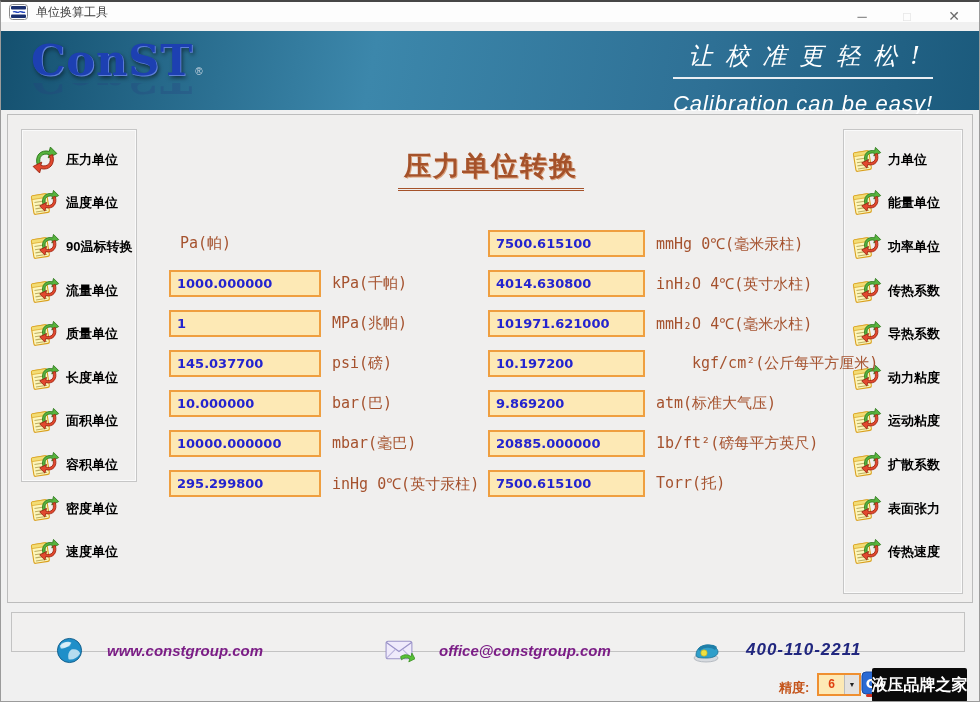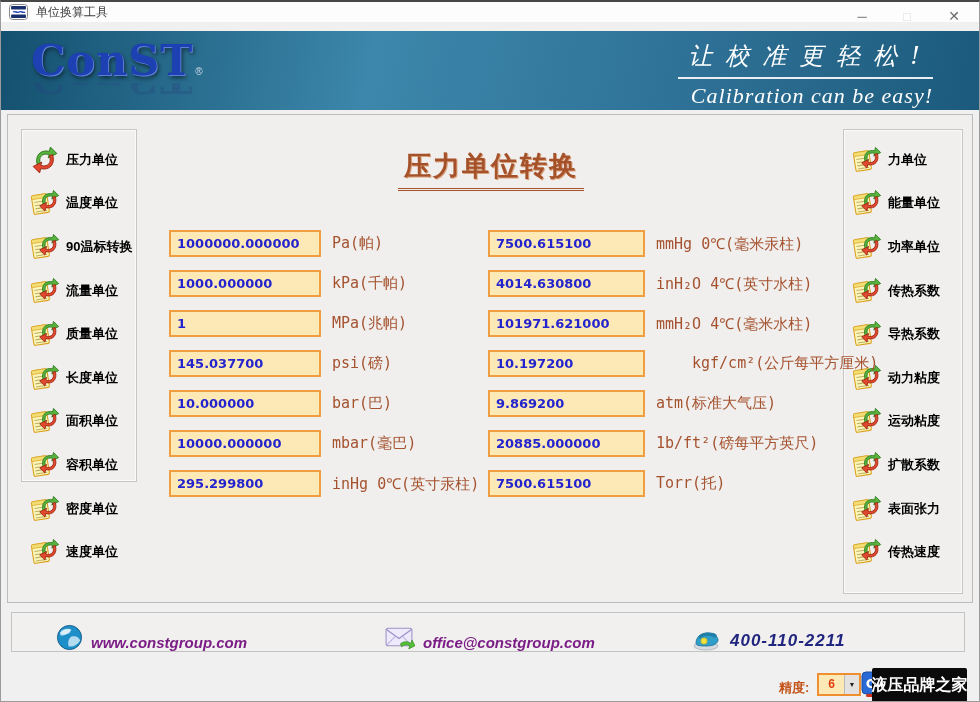--- a/index.html
+++ b/index.html
@@ -22,40 +22,40 @@
     background:linear-gradient(100deg,#14506f 0%,#3c87ab 38%,#2e7095 72%,#1b5a7c 100%); }
   .logo-wrap { position:absolute; left:30px; top:8px; line-height:1; }
   .logo { font-family:"DejaVu Serif","Liberation Serif",serif; font-weight:bold; font-size:43px; color:#1d40b2; letter-spacing:1px;
     text-shadow:1px 1px 0 #5e7fd8, 2px 3px 4px rgba(0,0,0,0.55); }
   .logo-reg { font-size:10px; color:#cdd9e4; vertical-align:baseline; margin-left:2px; }
   .logo-reflect { transform:scaleY(-1); opacity:0.28; height:16px; overflow:hidden; margin-top:1px;
     font-family:"DejaVu Serif","Liberation Serif",serif; font-weight:bold; font-size:43px; color:#26407f; letter-spacing:1px; }
   .slogan { position:absolute; right:46px; top:7px; text-align:right; color:#fff; }
   .slogan-cn { font-family:"DejaVu Serif","Liberation Serif",serif; font-style:italic; font-size:24px; letter-spacing:13px;
     padding:2px 0 5px 10px; border-bottom:2px solid #e9eef3; white-space:nowrap; }
-  .slogan-en { font-family:Liberation Serif, serif; font-style:italic; font-size:22px; letter-spacing:1px; margin-top:4px; }
+  .slogan-en { font-family:Liberation Sans, sans-serif; font-style:italic; font-size:22px; letter-spacing:1px; margin-top:12px; }
   
   .content-frame { position:absolute; left:6px; top:112px; width:966px; height:489px; border:1px solid #bcbcbc; background:#f0efee; }
   .group { position:absolute; border:1px solid #c6c6c6; box-shadow:inset 0 0 0 1px #fafafa; background:#f0efee; padding-top:8px; }
   .left-group  { left:20px;  top:127px; width:116px; height:353px; }
   .right-group { left:842px; top:127px; width:120px; height:465px; }
   .nav-item { height:43.6px; display:flex; align-items:center; gap:6px; padding-left:8px; cursor:pointer; }
   .cicon { width:30px; height:28px; flex:0 0 auto; }
   .nav-label { font-size:13px; font-weight:bold; color:#000; white-space:nowrap; }
   .main-title { position:absolute; top:146px; left:140px; width:700px; text-align:center; }
   .main-title span { display:inline-block; font-size:27px; font-weight:bold; color:#a5522a; letter-spacing:2px;
     text-shadow:1px 1px 0 #d8a07c; border-bottom:3px double #a5522a; padding:0 6px 4px; }
   .row { position:absolute; display:flex; align-items:center; height:27px; }
   .row input { width:152px; height:27px; background:#fde9b5; border:2px solid #ef9f40; color:#2424cf;
     font-family:"DejaVu Sans","Liberation Sans",sans-serif; font-weight:bold; font-size:13px; padding:0 6px; }
   .row.rcol input { width:157px; }
   .unit { margin-left:11px; font-family:"DejaVu Sans Mono","Liberation Mono",monospace; font-size:15px; color:#a5522e; white-space:nowrap; }
   
   .footer { position:absolute; left:10px; top:610px; width:954px; height:40px; border:1px solid #c3c3c3; background:#f1f0ef; }
-  .contact { position:absolute; top:0; height:38px; display:flex; align-items:flex-end; gap:8px; cursor:pointer; }
+  .contact { position:absolute; top:18px; height:38px; display:flex; align-items:center; gap:24px; cursor:pointer; }
   .c-web   { left:44px; }
   .c-mail  { left:372px; }
   .c-phone { left:680px; cursor:default; }
   .contact .txt { font-style:italic; font-weight:bold; font-size:15px; color:#7b1d86; }
   .c-phone .txt { color:#21277f; font-size:17px; letter-spacing:1px; }
   
   .precision-label { position:absolute; left:778px; top:677px; color:#c4551c; font-weight:bold; font-size:13px; }
   .precision-select { position:absolute; left:816px; top:671px; width:44px; height:23px; border:2px solid #ef8f30; background:#fde9b5; display:flex; align-items:stretch; cursor:pointer; }
   .precision-value { flex:1; text-align:center; color:#e04010; font-size:12px; font-weight:bold; line-height:19px; }
   .dd-btn { width:15px; background:#e4e2e0; border-left:1px solid #bbb; font-size:7px; display:flex; align-items:center; justify-content:center; color:#222; }
@@ -268,21 +268,20 @@
         </svg>
       <span class="nav-label">传热速度</span>
     </div>
   </div>
 
   <div class="main-title">
     <span>压力单位转换</span>
   </div>
 
   <div class="row" style="left:168px; top:228px;">
-    <input value="1000000.000000" style="">
     <span class="unit">Pa(帕)</span>
   </div>
   <div class="row" style="left:168px; top:268px;">
     <input value="1000.000000" style="">
     <span class="unit">kPa(千帕)</span>
   </div>
   <div class="row" style="left:168px; top:308px;">
     <input value="1" style="">
     <span class="unit">MPa(兆帕)</span>
   </div>

